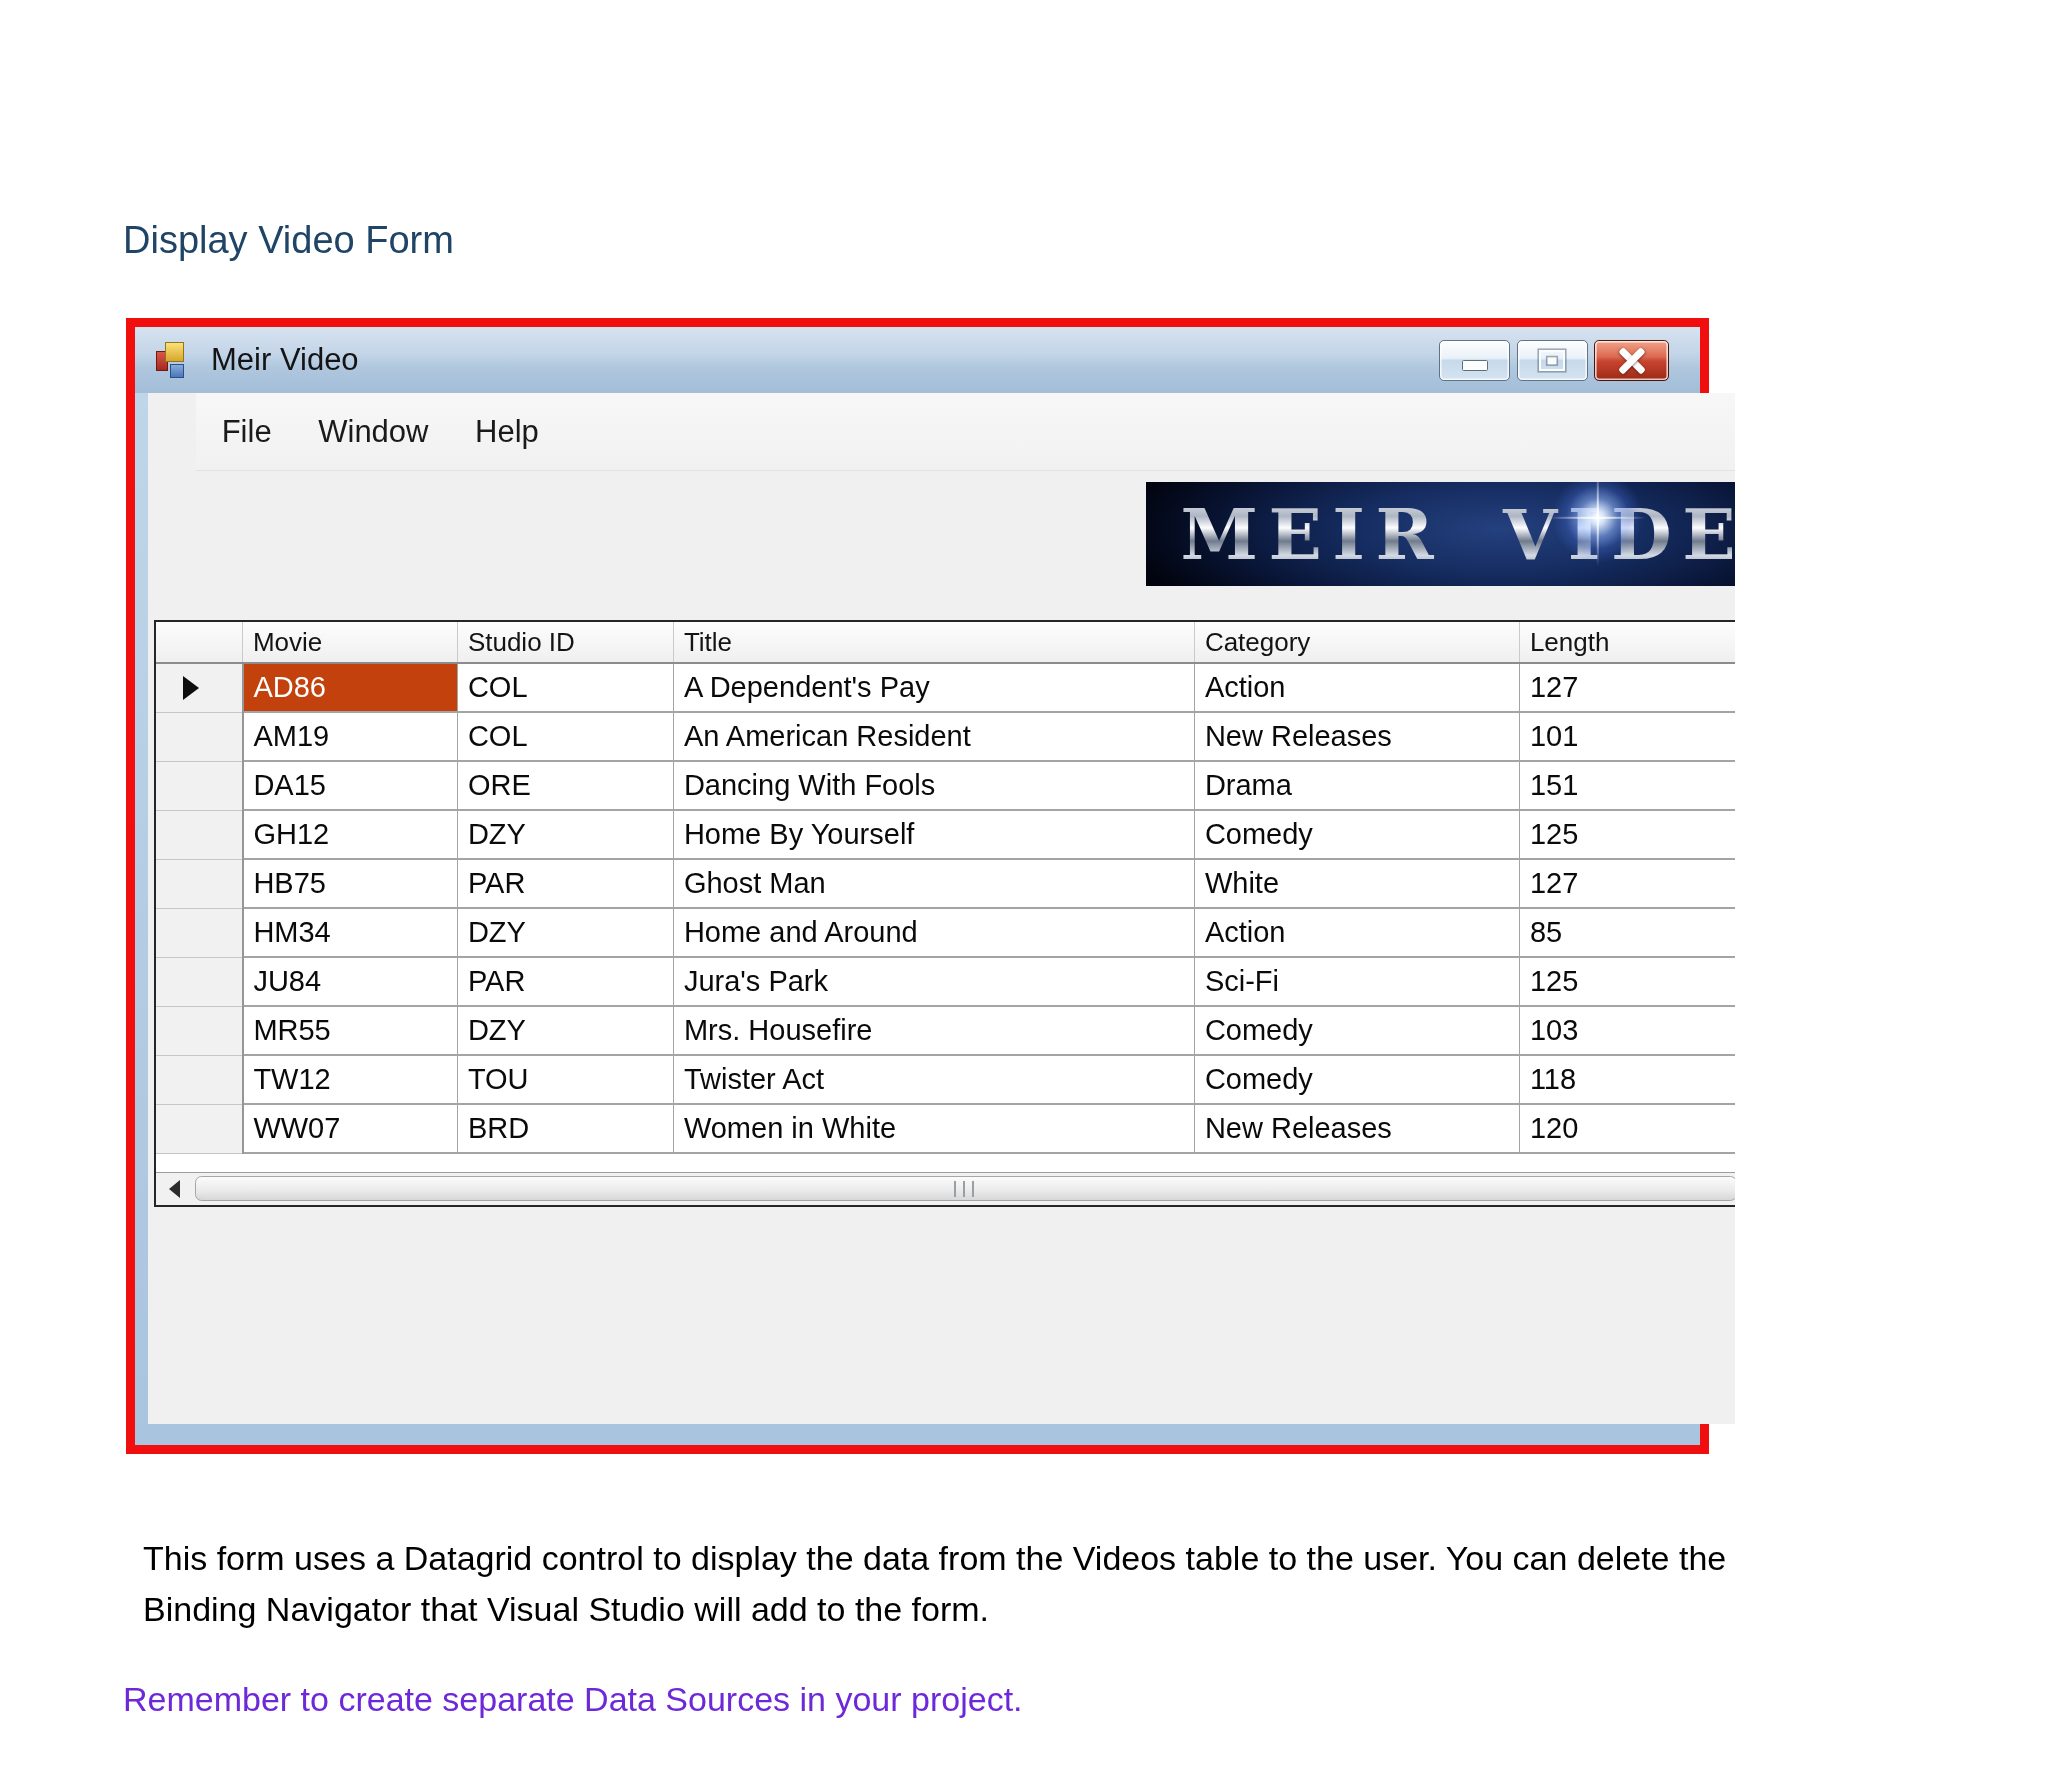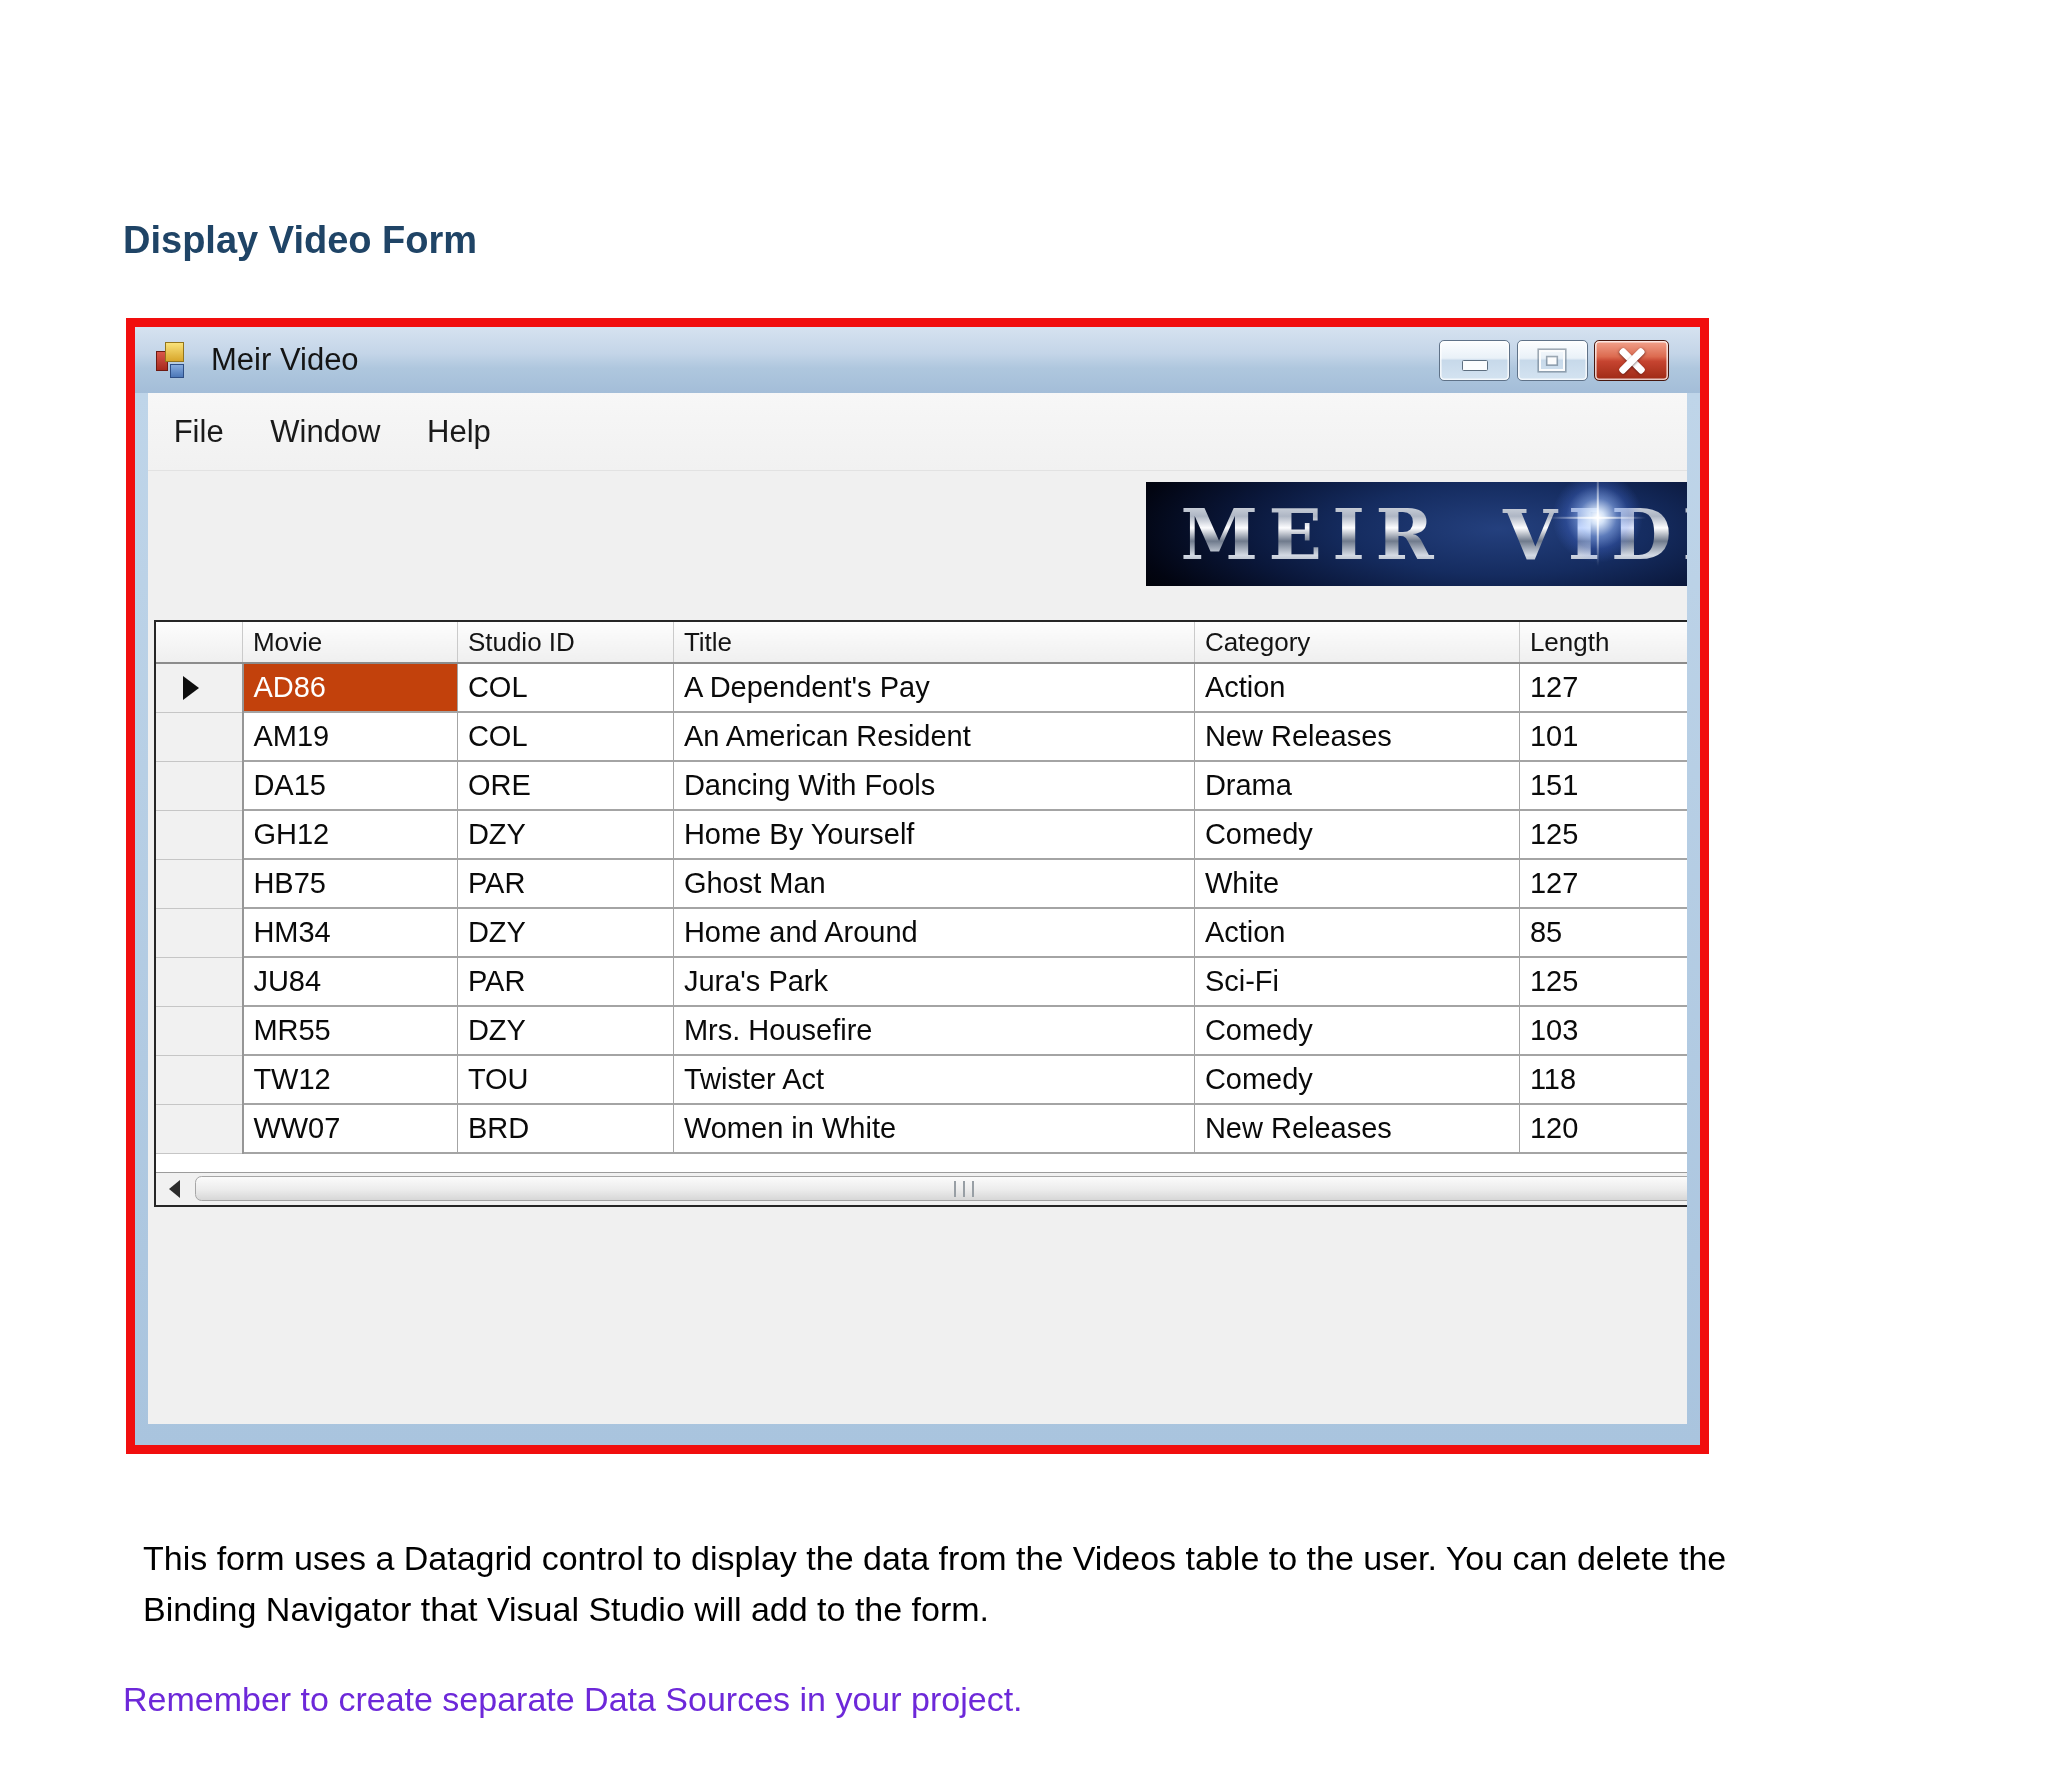--- a/index.html
+++ b/index.html
@@ -1,19 +1,19 @@
 <!DOCTYPE html>
 <html style="font-size:13px"><head>
 <meta charset="utf-8">
 <style>
   html,body{margin:0;padding:0;background:#FFF;}
   .canvas{position:relative;width:2066px;height:1766px;background:#FFF;font-family:"Liberation Sans",sans-serif;overflow:hidden;}
 
   
-  .doc-heading{position:absolute;left:123px;top:219px;font-size:38px;font-weight:bold;color:#1F4466;}
+  .doc-heading{position:absolute;left:123px;top:219px;font-size:38px;font-weight:normal;color:#1F4466;}
   .para1{position:absolute;left:123px;top:1533px;font-size:34px;line-height:51px;color:#000;margin-left:20px;}
   .para2{position:absolute;left:123px;top:1680px;font-size:34px;color:#6d28d9;}
 
   
   .shot{position:absolute;left:126px;top:318px;width:1583px;height:1136px;border:9.7px solid #F10E0E;box-sizing:border-box;background:#B6CDE3;}
 
   
   .titlebar{position:absolute;left:0;top:0;right:0;height:66px;
     background:linear-gradient(180deg,#D6E2F0 0%,#C4D5E8 40%,#AFC7DE 62%,#A3BDD8 100%);
     display:flex;align-items:center;}
@@ -34,21 +34,21 @@
   .glyph-max{position:relative;width:26px;height:21px;border:2.4px solid #FBFCFD;box-sizing:border-box;box-shadow:0 0 0 1.6px rgba(90,106,122,.55);}
   .glyph-max::after{content:"";position:absolute;left:50%;top:50%;transform:translate(-50%,-50%);width:9px;height:7.3px;background:#FBFCFD;box-shadow:0 0 0 1.6px rgba(90,106,122,.55);}
   .glyph-x{position:relative;width:32px;height:26px;}
   .glyph-x::before,.glyph-x::after{content:"";position:absolute;left:50%;top:50%;width:32px;height:7.3px;background:#FFF;border-radius:2.4px;box-shadow:0 0.8px 2.4px rgba(40,0,0,.55);}
   .glyph-x::before{transform:translate(-50%,-50%) rotate(45deg);}
   .glyph-x::after{transform:translate(-50%,-50%) rotate(-45deg);}
 
   
   .frame{position:absolute;left:0;top:66px;right:0;bottom:0;padding:0 13px 21px;box-sizing:border-box;
     background:linear-gradient(180deg,#BFD5E9 0%,#A9C4DE 100%);}
-  .inner{position:relative;width:100%;height:100%;background:#F0F0F0;overflow:hidden;}
+  .inner{position:relative;width:100%;height:100%;background:#F0F0F0;overflow:hidden;padding-left:48px;}
   .menubar{height:77px;background:linear-gradient(180deg,#F7F7F7,#F1F1F1);border-bottom:0.8px solid #E2E2E2;
     display:flex;align-items:center;padding-left:9.7px;font-size:31px;color:#1A1A1A;}
   .menu-item{padding:0 16px;margin-right:14.6px;}
   .client{position:absolute;left:0;right:0;top:78px;bottom:0;background:#F0F0F0;}
 
   
   .logo{position:absolute;left:998px;top:11.3px;width:706px;height:104px;overflow:hidden;
     background:radial-gradient(ellipse 62% 130% at 50% 45%, #24407E 0%, #152C60 34%, #0A173A 60%, #020512 84%, #000 100%);
     display:flex;align-items:center;justify-content:center;}
   .logo-text{font-family:"DejaVu Serif",serif;font-weight:bold;font-size:70px;letter-spacing:10.5px;word-spacing:24px;

